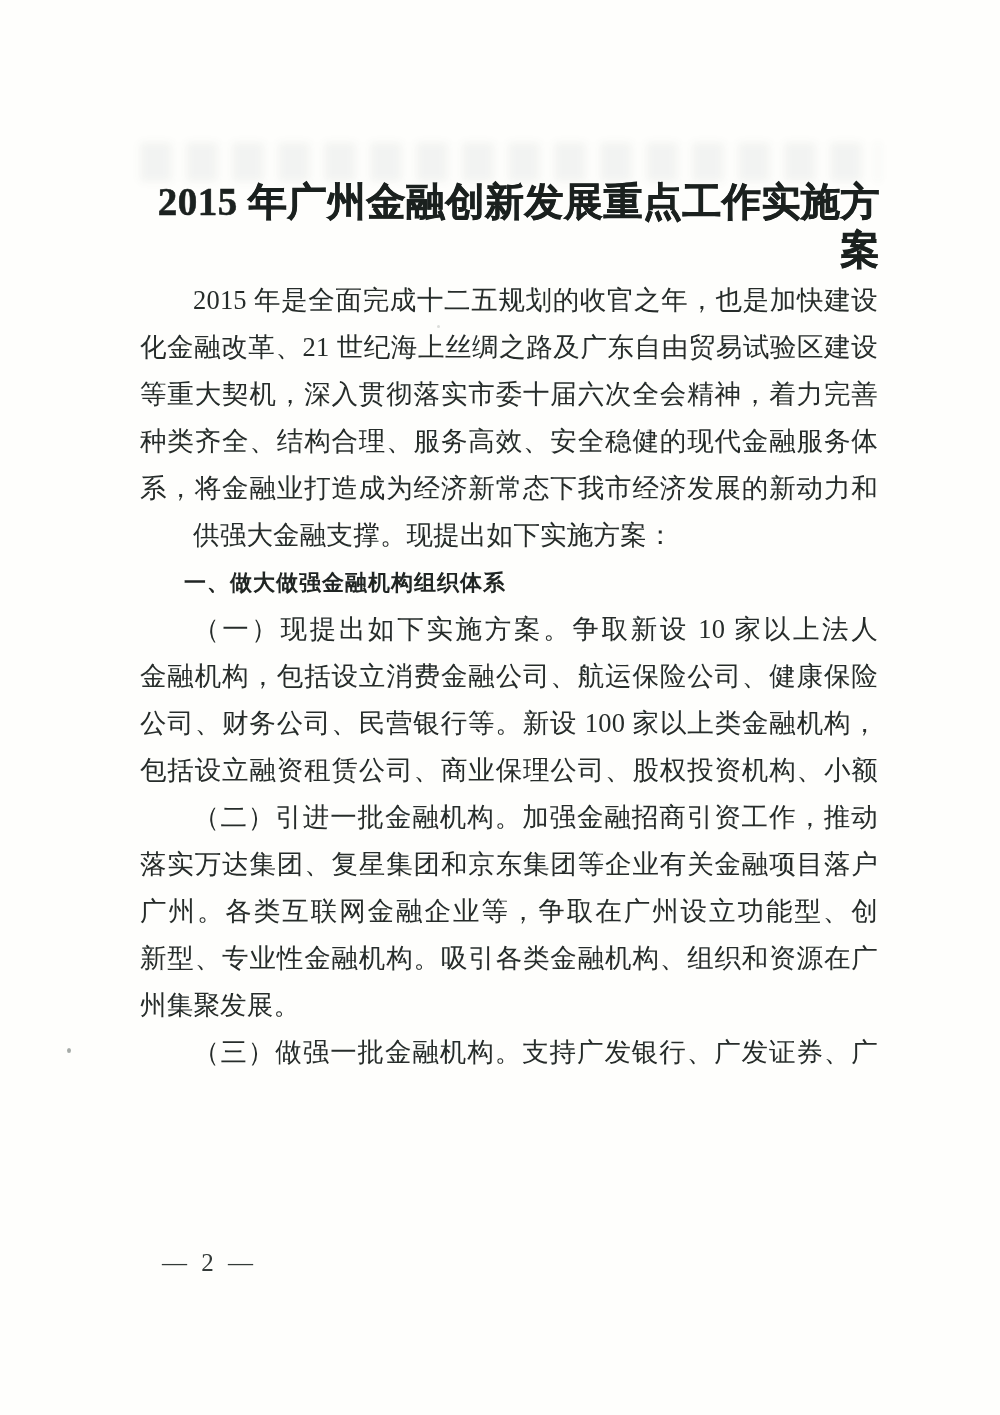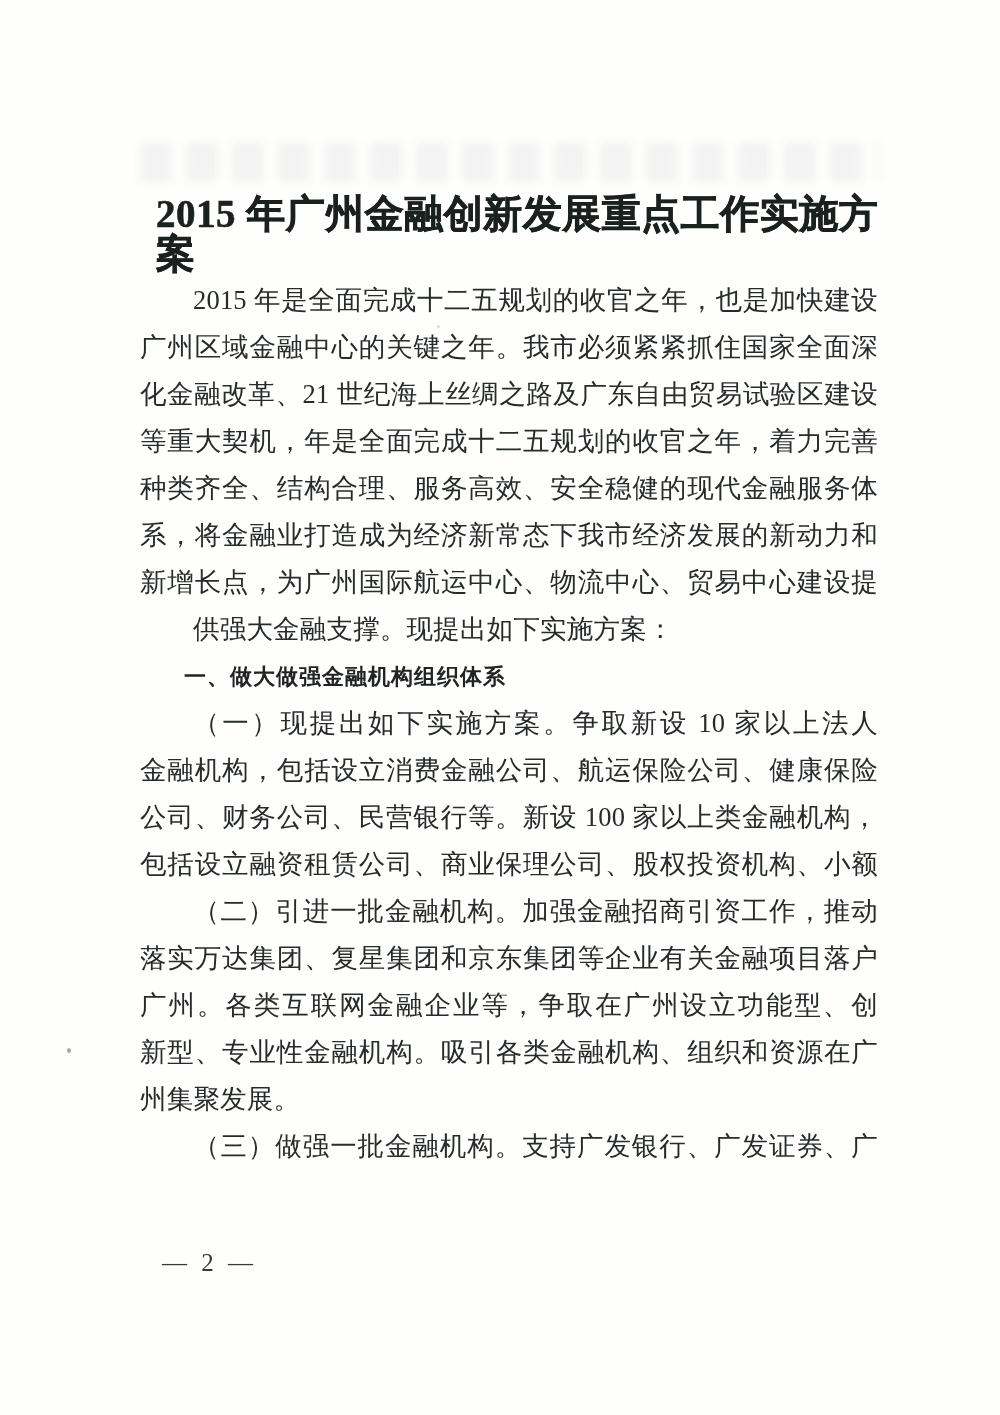--- a/index.html
+++ b/index.html
@@ -30,24 +30,24 @@
       rgba(55, 75, 70, 0.00) 34px, rgba(55, 75, 70, 0.00) 46px
     );
     filter: blur(4px);
     opacity: 0.55;
   }
   .doc-title {
     position: absolute;
     top: 178px;
     left: 140px;
     width: 740px;
-    margin: 16px;
-    text-align: left;
+    margin: 0;
+    text-align: right;
     font-size: 39px;
-    line-height: 40px;
+    line-height: 48px;
     font-weight: 700;
     letter-spacing: 0.5px;
     color: #1b211f;
     -webkit-text-stroke: 0.6px #1b211f;
   }
   .body-block {
     position: absolute;
     top: 277px;
     left: 140px;
     width: 738px;
@@ -96,26 +96,24 @@
 
 <div class="page">
 
   <div class="ghost-row"></div>
 
   <h1 class="doc-title">2015 年广州金融创新发展重点工作实施方案</h1>
 
   <div class="body-block">
 
     <div class="line indent">2015 年是全面完成十二五规划的收官之年，也是加快建设</div>
-    <div class="line">广州区域金融中心的关键之年。我市必须紧紧抓住国家全面深</div>
     <div class="line">化金融改革、21 世纪海上丝绸之路及广东自由贸易试验区建设</div>
-    <div class="line">等重大契机，年是全面完成十二五规划的收官之年，着力完善</div>
+    <div class="line">等重大契机，深入贯彻落实市委十届六次全会精神，着力完善</div>
     <div class="line">种类齐全、结构合理、服务高效、安全稳健的现代金融服务体</div>
     <div class="line">系，将金融业打造成为经济新常态下我市经济发展的新动力和</div>
-    <div class="line">新增长点，为广州国际航运中心、物流中心、贸易中心建设提</div>
     <div class="line indent end">供强大金融支撑。现提出如下实施方案：</div>
 
     <div class="line indent heading">一、做大做强金融机构组织体系</div>
 
     <div class="line indent"><span>（一）现提出如下实施方案。</span><span>争取新设 10 家以上法人</span></div>
     <div class="line">金融机构，包括设立消费金融公司、航运保险公司、健康保险</div>
     <div class="line">公司、财务公司、民营银行等。新设 100 家以上类金融机构，</div>
     <div class="line">包括设立融资租赁公司、商业保理公司、股权投资机构、小额</div>
 
     <div class="line indent"><span>（二）引进一批金融机构。</span><span>加强金融招商引资工作，推动</span></div>

